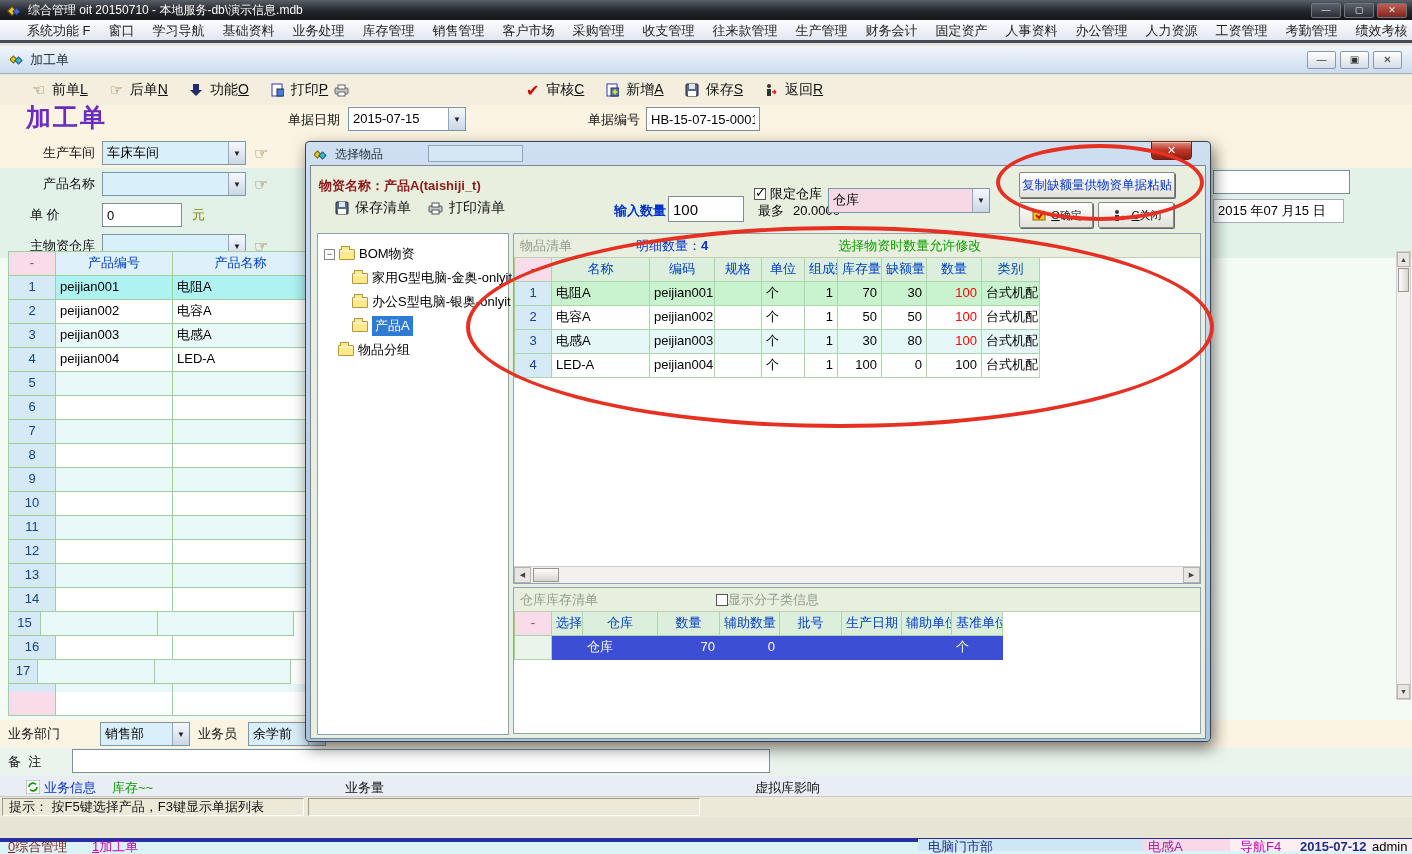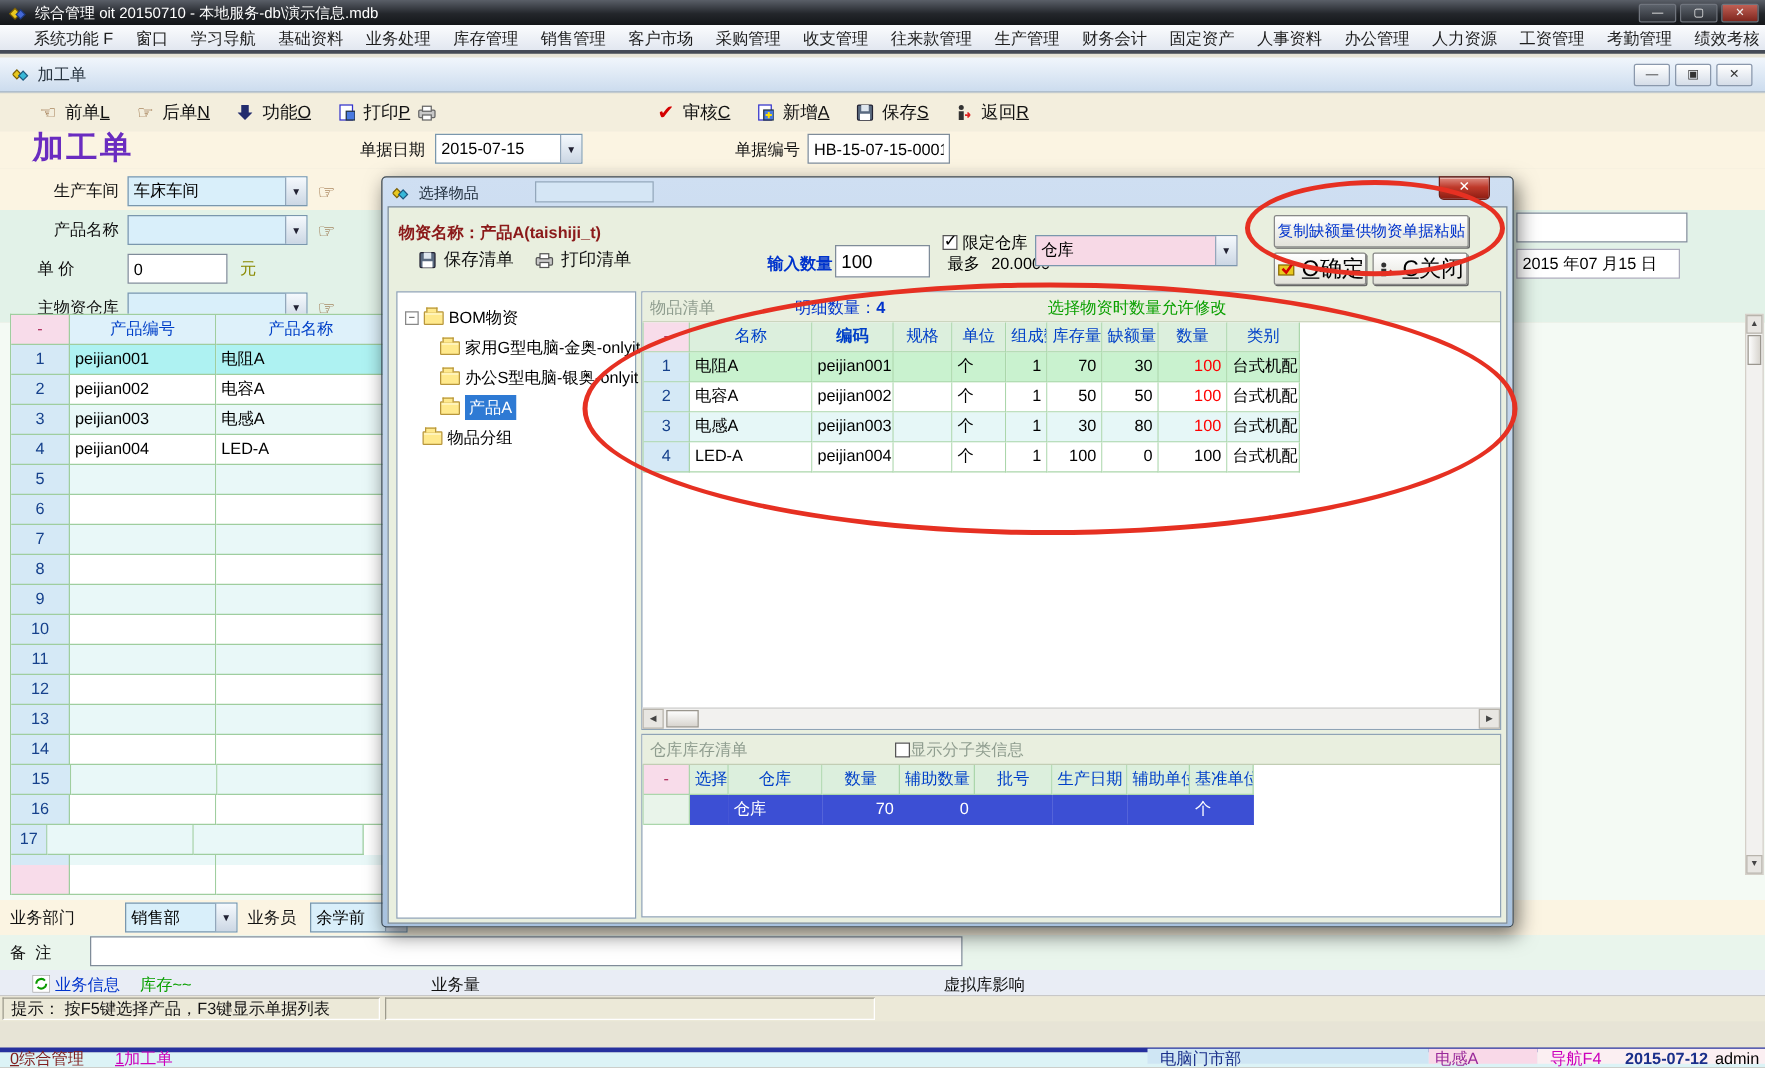--- a/index.html
+++ b/index.html
@@ -79,21 +79,21 @@
 .dlg-title .t{font-size:12px;color:#1c2a38}
 .ghost{position:absolute;left:118px;top:1px;width:95px;height:17px;background:rgba(214,232,246,.85);border:1px solid #93a7bb}
 .xbtn{position:absolute;right:14px;top:-3px;width:41px;height:19px;background:linear-gradient(#e09086,#bf3a2b 45%,#8e1d12);border:1px solid #6d2018;border-radius:0 0 4px 4px;color:#fff;font-size:11px;font-weight:bold;text-align:center;line-height:17px;box-shadow:inset 0 1px 0 rgba(255,255,255,.5)}
 .dlg-body{position:relative;height:574px;background:#e9efdf;border:1px solid #76879a}
 .dlg-lbl{position:absolute;font-size:13px;line-height:24px}
 .matname{color:#8b1a1a;font-size:13px;font-weight:bold}
 .flatbtn{position:absolute;display:flex;align-items:center;gap:5px;font-size:14px;color:#111}
 .blue{color:#0033cc}
 .green-t{color:#0aa000}
 .gray-t{color:#8f9d8f}
-.pushbtn{position:absolute;background:linear-gradient(#ffffff,#e2e2da);border:1px solid #888;border-radius:2px;box-shadow:1px 1px 0 #666;display:flex;align-items:center;justify-content:center;gap:4px;font-size:18px}
+.pushbtn{position:absolute;background:linear-gradient(#ffffff,#e2e2da);border:1px solid #888;border-radius:2px;box-shadow:1px 1px 0 #666;display:flex;align-items:center;justify-content:center;gap:4px;font-size:11px}
 .cb{width:12px;height:12px;background:#fff;border:1px solid #555;position:relative;display:inline-block}
 .cb.checked::after{content:"✓";position:absolute;top:-4px;left:0px;font-size:13px;font-weight:bold;color:#000}
 .panel{position:absolute;background:#fff;border:1px solid #8fa3b5;display:flex;flex-direction:column}
 .pcaption{height:24px;background:#e9efdf;border-bottom:1px solid #c2cdb4;display:flex;align-items:center;padding:0 6px;font-size:13px;flex:0 0 auto}
 
 .tree{padding:8px 4px 0 6px;font-size:13px}
 .titem{display:flex;align-items:center;gap:4px;height:24px;white-space:nowrap}
 .expbox{width:11px;height:11px;border:1px solid #888;background:#fff;font-size:9px;line-height:9px;text-align:center;color:#333;flex:0 0 auto}
 .folder{width:16px;height:11px;background:#ffe98c;border:1px solid #b8963c;border-radius:1px;position:relative;flex:0 0 auto;box-shadow:inset 0 2px 0 #fff3b8}
 .folder::before{content:"";position:absolute;top:-4px;left:1px;width:7px;height:3px;background:#ffe98c;border:1px solid #b8963c;border-bottom:none}
@@ -344,21 +344,21 @@
         <div class="cell ncell" style="width: 47px;">13</div>
         <div class="cell al alt-cyan" style="width: 117px;"></div>
         <div class="cell al alt-cyan" style="width: 136px;"></div>
       </div>
       <div class="trow">
         <div class="cell ncell" style="width: 47px;">14</div>
         <div class="cell al " style="width: 117px;"></div>
         <div class="cell al " style="width: 136px;"></div>
       </div>
       <div class="trow">
-        <div class="cell ncell" style="width: 48px;">15</div>
+        <div class="cell ncell" style="width: 32px;">15</div>
         <div class="cell al alt-cyan" style="width: 117px;"></div>
         <div class="cell al alt-cyan" style="width: 136px;"></div>
       </div>
       <div class="trow">
         <div class="cell ncell" style="width: 47px;">16</div>
         <div class="cell al " style="width: 117px;"></div>
         <div class="cell al " style="width: 136px;"></div>
       </div>
       <div class="trow">
         <div class="cell ncell" style="width: 29px;">17</div>
@@ -529,21 +529,21 @@
         <div class="pcaption">
           <span class="gray-t">物品清单</span>
           <span style="margin-left:64px" class="blue">明细数量：</span>
           <span class="blue" style="font-weight:bold">4</span>
           <span class="green-t" style="margin-left:130px">选择物资时数量允许修改</span>
         </div>
         <div class="grid dgrid" style="position:relative;border-top:none" id="items-table">
             <div class="trow">
               <div class="cell hcell-pink" style="width: 37px;">-</div>
               <div class="cell hcell-green" style="width: 98px;">名称</div>
-              <div class="cell hcell-green" style="width: 65px; font-weight: bold;">编码</div>
+              <div class="cell hcell-green" style="width: 65px;">编码</div>
               <div class="cell hcell-green" style="width: 47px;">规格</div>
               <div class="cell hcell-green" style="width: 43px;">单位</div>
               <div class="cell hcell-green" style="width: 33px;">组成数</div>
               <div class="cell hcell-green" style="width: 44px;">库存量</div>
               <div class="cell hcell-green" style="width: 45px;">缺额量</div>
               <div class="cell hcell-green" style="width: 55px;">数量</div>
               <div class="cell hcell-green" style="width: 58px;">类别</div>
             </div>
             <div class="trow">
               <div class="cell ncell" style="width: 37px;">1</div>

